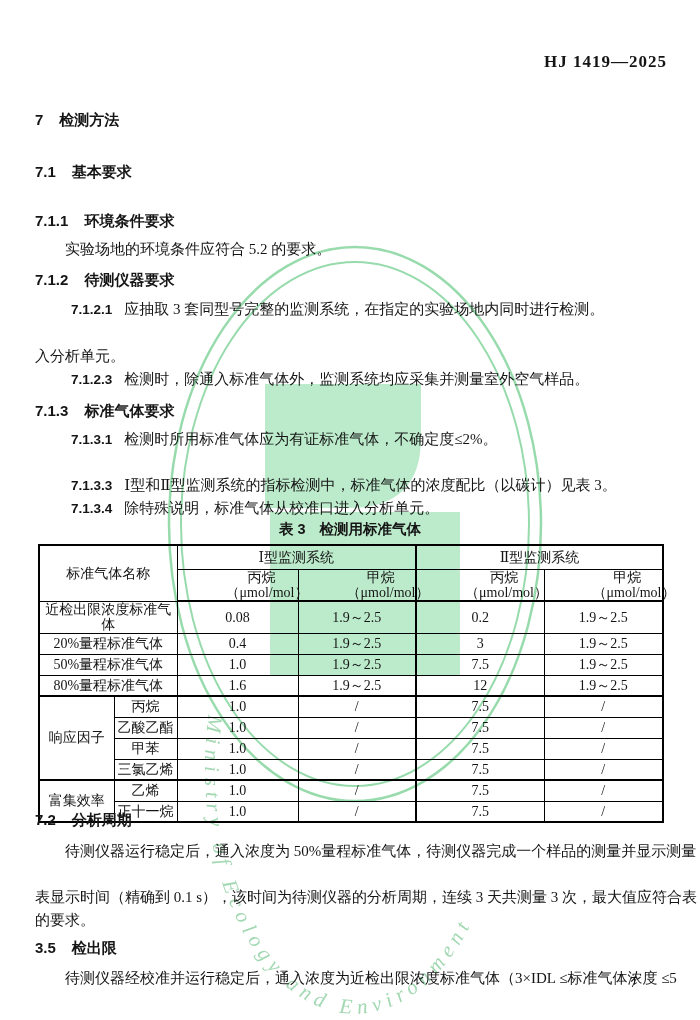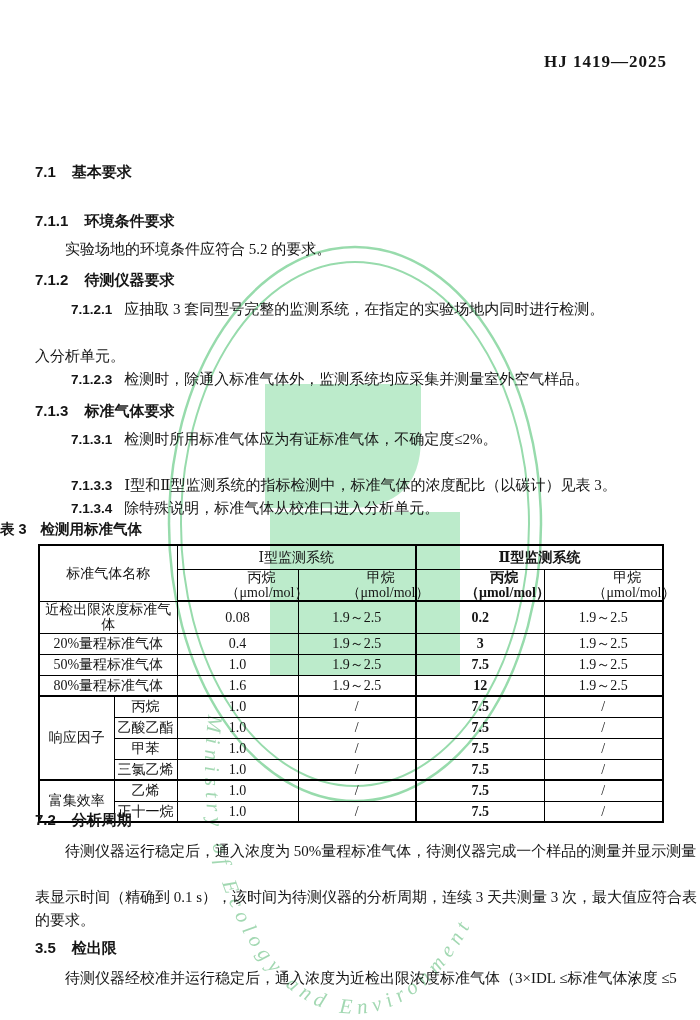--- a/index.html
+++ b/index.html
@@ -12,34 +12,34 @@
   .line{position:absolute;left:35px;width:634px;font-size:15px;line-height:20px;white-space:nowrap;}
   .indent{padding-left:30px;}
   .h{font-family:"Liberation Sans","DejaVu Sans",sans-serif;font-weight:bold;font-size:15px;}
   .h .num{margin-right:16px;}
   .cnum{font-family:"Liberation Sans","DejaVu Sans",sans-serif;font-weight:bold;font-size:13.5px;margin-right:12px;margin-left:36px;}
   .doc-code{
     position:absolute;top:52px;right:33px;
     font-family:"Liberation Serif","DejaVu Serif",serif;font-weight:bold;
     font-size:17px;letter-spacing:1px;
   }
-  .tcap{position:absolute;top:520px;left:0;width:700px;text-align:left;
+  .tcap{position:absolute;top:520px;left:0;width:700px;text-align:center;
     font-family:"Liberation Sans","DejaVu Sans",sans-serif;font-weight:bold;font-size:14.5px;}
   .tcap .gap{display:inline-block;width:14px;}
   table.t3{
     position:absolute;left:38px;top:544px;width:624px;
     border-collapse:collapse;table-layout:fixed;text-align:center;
     font-size:14px;border:2px solid #000;background:transparent;
   }
   .t3 th,.t3 td{border:1px solid #000;padding:0;font-weight:normal;line-height:1.1;}
   .t3 thead tr{height:24px;}
   .t3 tbody tr{height:21px;}
   .t3 tr.hdr2 th{border-bottom-width:2px;padding-left:48px;}
   .t3 tr.sep td{border-top-width:2px;}
-  .t3 .vsep{border-left-width:2px;font-weight:bold;}
+  .t3 .vsep{border-left-width:2px;}
   .pageno{position:absolute;top:974px;left:630px;font-size:15px;}
 </style>
 </head>
 <body>
 
 <div class="page">
 
   <svg class="wm" width="700" height="1020" viewBox="0 0 700 1020" aria-hidden="true">
     <defs>
       <path id="sealArc" d="M 225,646.5 A 150 245 0 1 0 485,646.5" fill="none"></path>
@@ -50,20 +50,23 @@
       <ellipse cx="355" cy="524" rx="186" ry="277" fill="none" stroke="#8fd8a5" stroke-width="2.5"></ellipse>
       <ellipse cx="355" cy="524" rx="174" ry="262" fill="none" stroke="#8fd8a5" stroke-width="2"></ellipse>
       <text font-family="Liberation Serif, DejaVu Serif, serif" font-style="italic" font-size="21" letter-spacing="6" fill="#9bd5ac">
         <textPath href="#sealArc" startOffset="70">Ministry of Ecology and Environment</textPath>
       </text>
     </g>
   </svg>
 
   <div class="doc-code">HJ 1419—2025</div>
 
+  <div class="line h" style="top:110px">
+    <span class="num">7</span><span>检测方法</span>
+  </div>
 
   <div class="line h" style="top:162px">
     <span class="num">7.1</span><span>基本要求</span>
   </div>
 
   <div class="line h" style="top:211px">
     <span class="num">7.1.1</span><span>环境条件要求</span>
   </div>
   <div class="line indent" style="top:239px">实验场地的环境条件应符合 5.2 的要求。</div>
 

